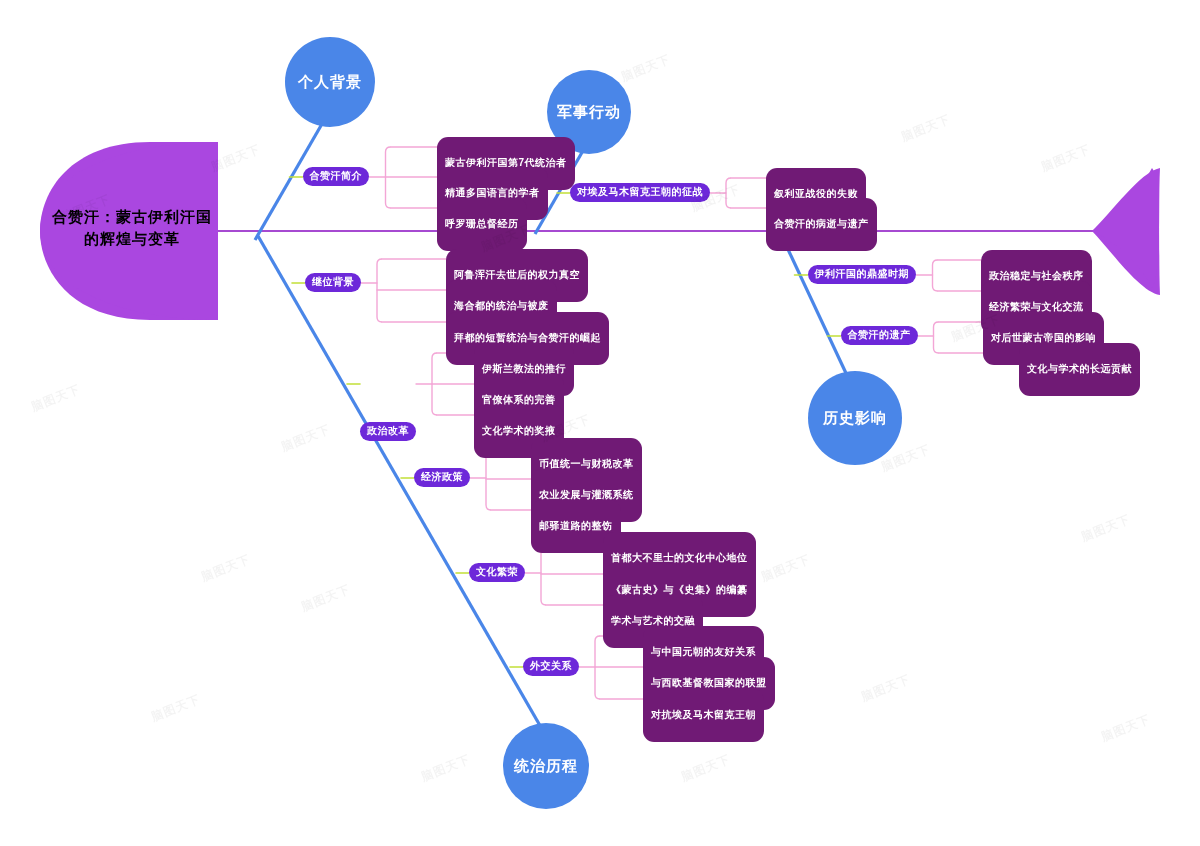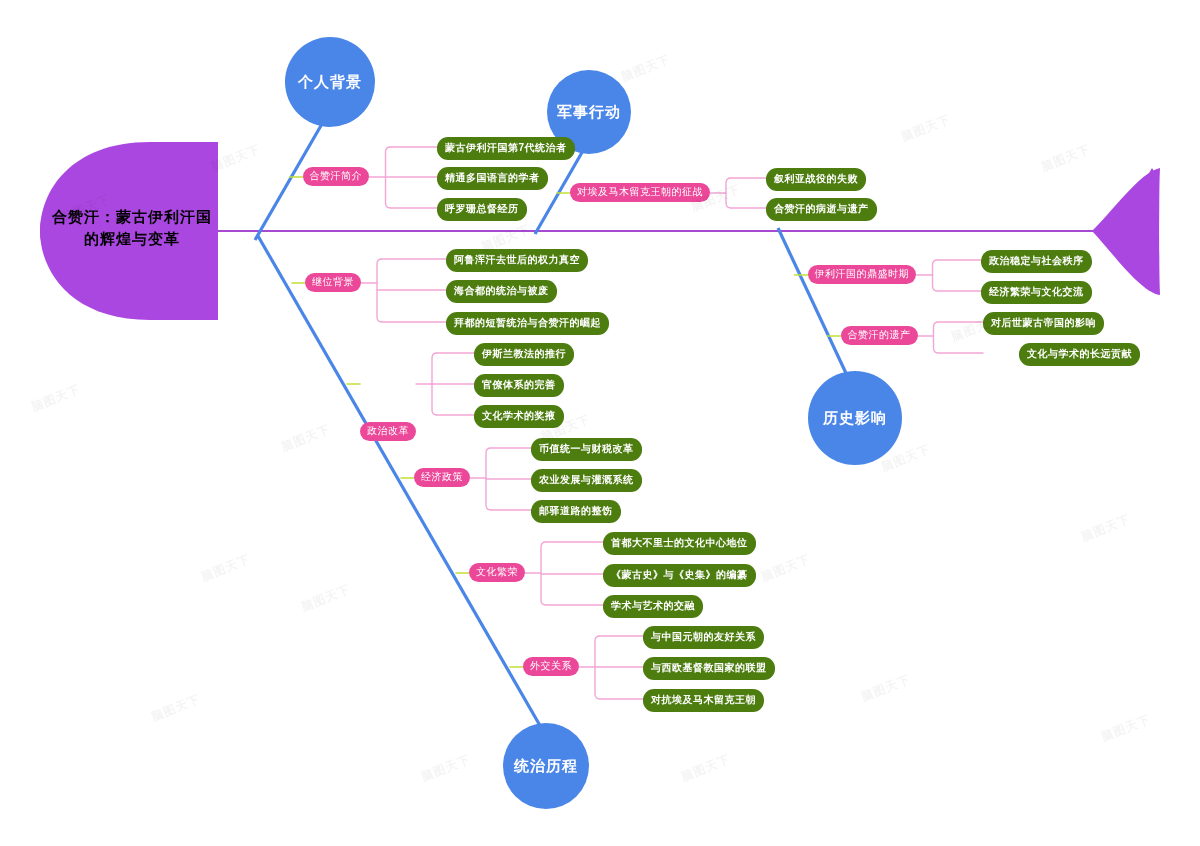--- a/index.html
+++ b/index.html
@@ -1,22 +1,22 @@
 <!DOCTYPE html>
 <html><head>
 <meta charset="utf-8">
 <style>
   html,body{margin:0;padding:0;background:#ffffff;}
   body{width:1200px;height:846px;overflow:hidden;font-family:"Liberation Sans","DejaVu Sans",sans-serif;}
   #stage{position:relative;width:1200px;height:846px;background:#fff;}
   svg#canvas{position:absolute;left:0;top:0;width:1200px;height:846px;}
   .node{position:absolute;box-sizing:border-box;display:flex;align-items:center;justify-content:center;color:#fff;text-align:center;line-height:1.25;user-select:none;}
   .circle-node{border-radius:50%;background:#4a86e8;font-size:15px;font-weight:700;letter-spacing:1px;}
-  .cat-node{border-radius:11px;background:#ec4899;font-size:10px;font-weight:400;padding:3px 7px;letter-spacing:.5px;white-space:nowrap;}
-  .leaf-node{border-radius:11px;background:#4d7c0f;font-size:10px;font-weight:700;padding:5px 8px;letter-spacing:.5px;white-space:nowrap;}
+  .cat-node{border-radius:11px;background:#6d28d9;font-size:10px;font-weight:700;padding:3px 7px;letter-spacing:.5px;white-space:nowrap;}
+  .leaf-node{border-radius:11px;background:#701a75;font-size:10px;font-weight:700;padding:20px 8px;letter-spacing:.5px;white-space:nowrap;}
   .head-label{position:absolute;color:#000000;font-size:15px;font-weight:700;text-align:center;line-height:1.45;letter-spacing:1px;}
   .wm{position:absolute;color:#000;opacity:.045;font-size:12px;font-weight:700;transform:rotate(-22deg);white-space:nowrap;pointer-events:none;letter-spacing:1px;}
 </style>
 </head>
 <body>
 
 <div id="stage">
 
   <svg id="canvas" viewBox="0 0 1200 846">
 

